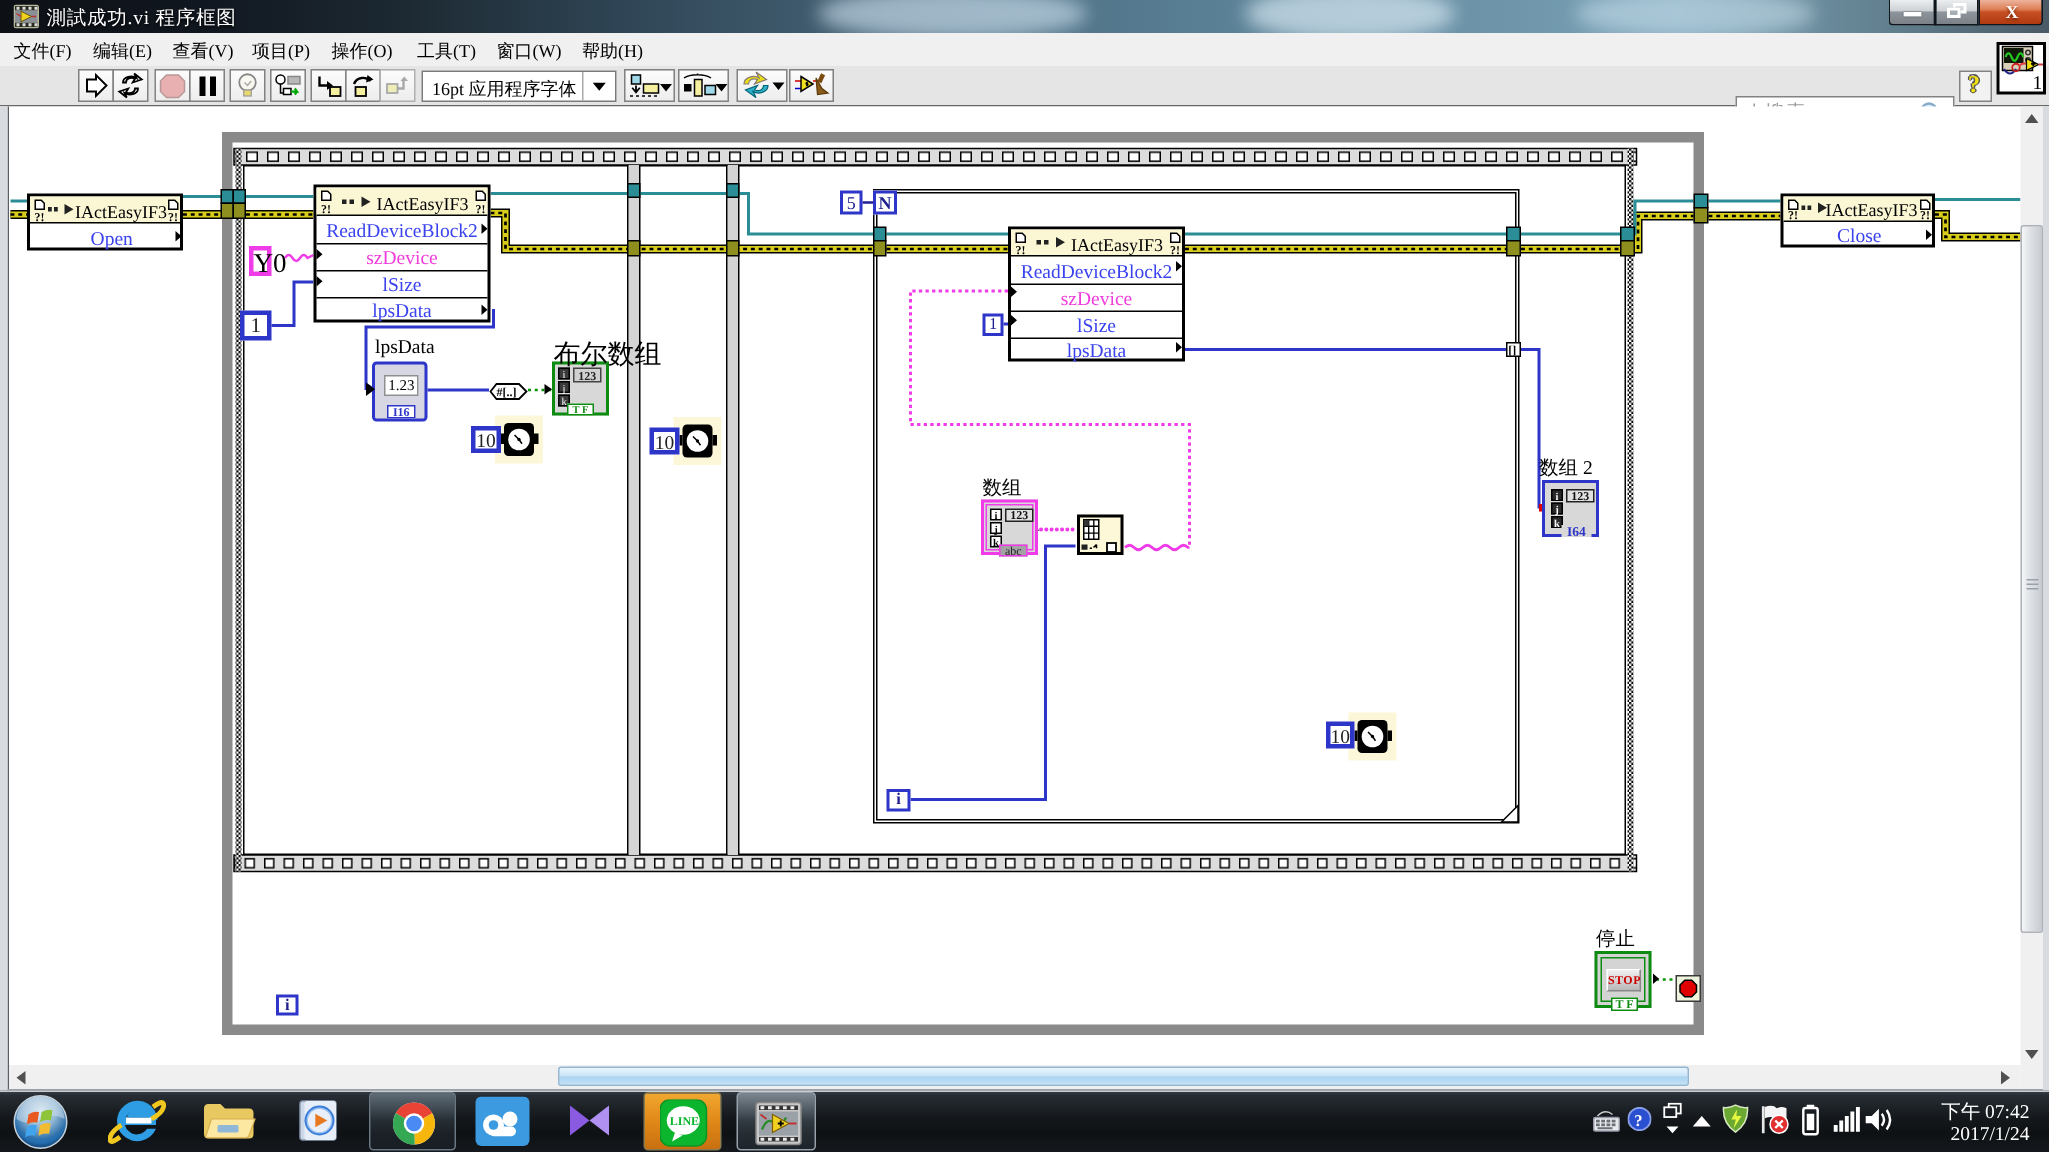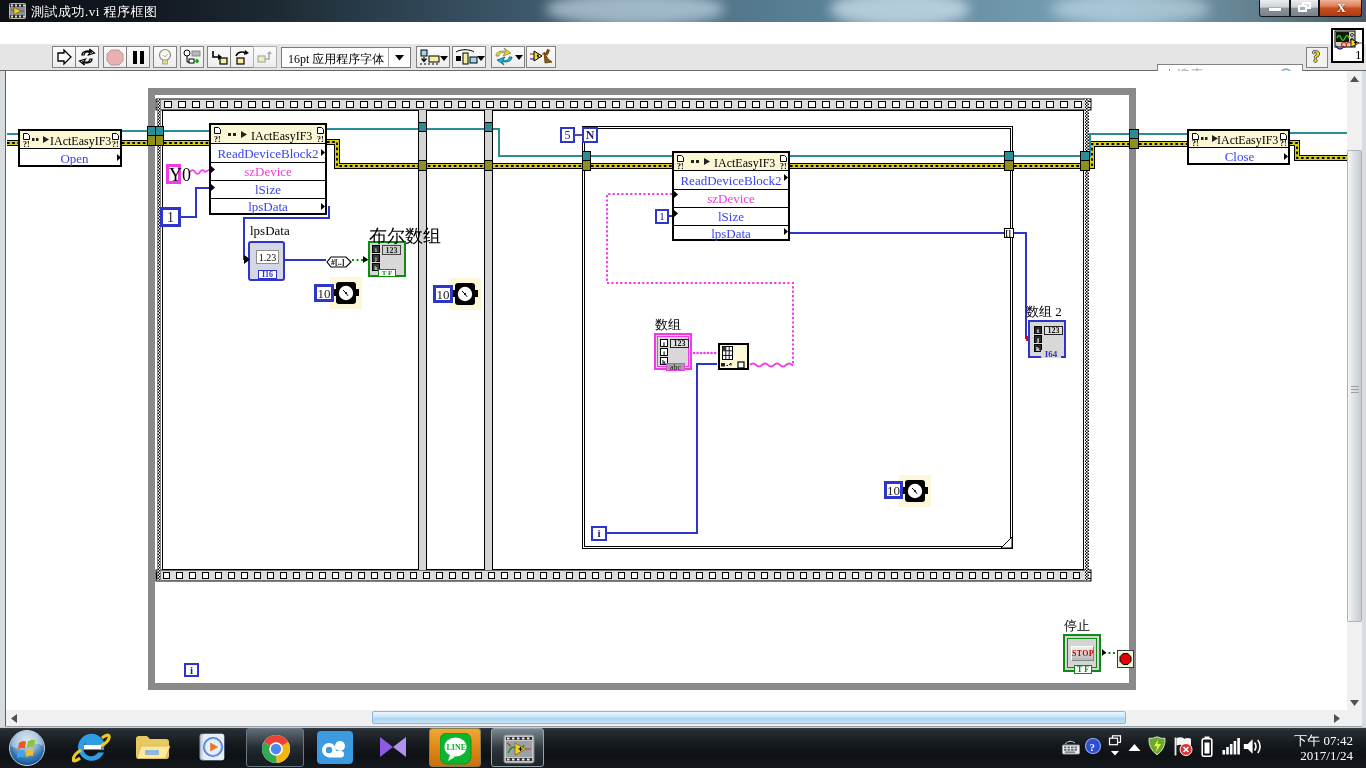--- a/index.html
+++ b/index.html
@@ -96,20 +96,30 @@
       </div>
     <div class="wbtn" id="btn-max" style="left:31px;width:29px;">
         <div class="glyph" style="left:11px;top:2px;width:9px;height:7px;border:2px solid #fff;"></div>
         <div class="glyph" style="left:7px;top:5px;width:9px;height:7px;border:2px solid #fff;background:#a8aeb5;"></div>
       </div>
     <div class="wbtn" id="btn-close" style="left:60px;width:43px;">
         <div class="glyph" style="left:17px;top:1px;font-weight:bold;font-size:12px;text-shadow:0 1px 2px #702000;">X</div>
       </div>
   </div>
 
+  <div id="menubar">
+    <div class="menuitem" style="left:9px;">文件(F)</div>
+    <div class="menuitem" style="left:62px;">编辑(E)</div>
+    <div class="menuitem" style="left:115px;">查看(V)</div>
+    <div class="menuitem" style="left:168px;">项目(P)</div>
+    <div class="menuitem" style="left:221px;">操作(O)</div>
+    <div class="menuitem" style="left:278px;">工具(T)</div>
+    <div class="menuitem" style="left:331px;">窗口(W)</div>
+    <div class="menuitem" style="left:388px;">帮助(H)</div>
+  </div>
 
   <div id="toolbar">
     <div class="tbtn" style="left:52px;">
       <svg width="22" height="20">
           <path d="M5 6 h6 v-3 l7 7 -7 7 v-3 h-6 z" fill="#fff" stroke="#000" stroke-width="1.3"></path>
         </svg>
     </div>
     <div class="tbtn" style="left:75px;">
       <svg width="22" height="20">
           <g stroke="#000" stroke-width="1.2" fill="#fff">

